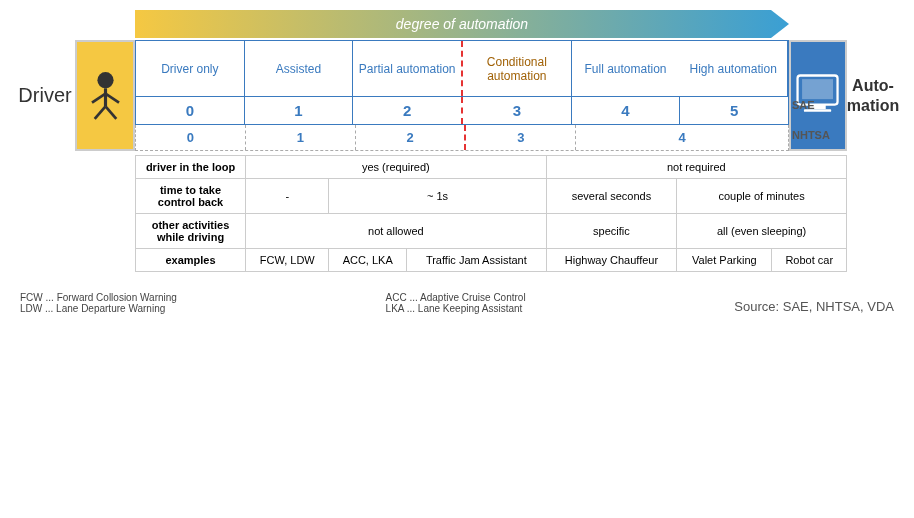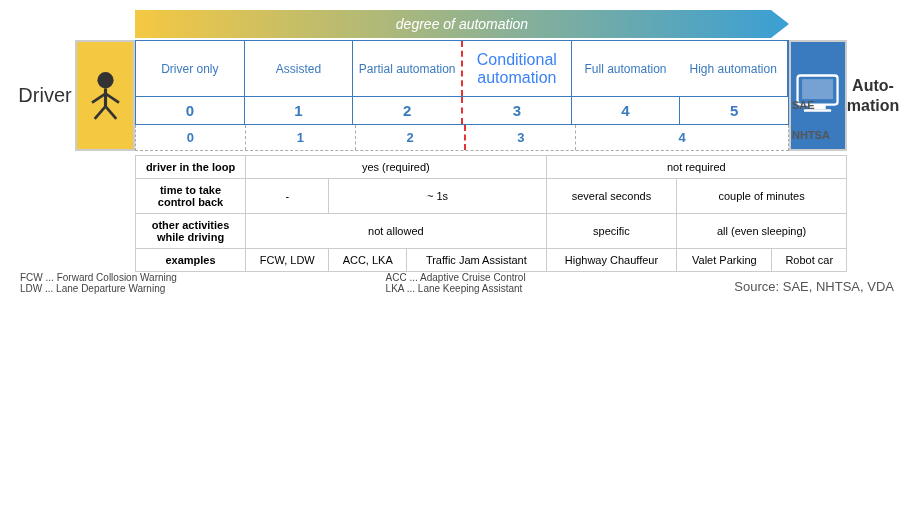--- a/index.html
+++ b/index.html
@@ -93,21 +93,21 @@
       <line x1="25" y1="42" x2="37" y2="56" stroke="#333" stroke-width="3"></line>
     </svg>
   </div>
 
   <div style="flex:1; display:flex; flex-direction:column;">
 
     <div style="display:flex; border:1.5px solid #3a7abf;">
       <div style="flex:1; border-right:1px solid #3a7abf; text-align:left; padding:8px 3px; font-size:12px; color:#3a7abf; min-height:55px; display:flex; align-items:center; justify-content:center;">Driver only</div>
       <div style="flex:1; border-right:1px solid #3a7abf; text-align:center; padding:8px 3px; font-size:12px; color:#3a7abf; min-height:55px; display:flex; align-items:center; justify-content:center;">Assisted</div>
       <div style="flex:1; border-right:2px dashed #e53333; text-align:center; padding:8px 3px; font-size:12px; color:#3a7abf; min-height:55px; display:flex; align-items:center; justify-content:center;">Partial automation</div>
-      <div style="flex:1; border-right:1px solid #3a7abf; text-align:center; padding:8px 3px; font-size:16px; color:#3b82f6; min-height:55px; display:flex; align-items:center; justify-content:center;">Conditional automation</div>
+      <div style="flex:1; border-right:1px solid #3a7abf; text-align:center; padding:8px 3px; font-size:12px; color:#a16207; min-height:55px; display:flex; align-items:center; justify-content:center;">Conditional automation</div>
       <div style="flex:1; text-align:center; padding:8px 3px; font-size:12px; color:#3a7abf; min-height:55px; display:flex; align-items:center; justify-content:center;">Full automation</div>
       <div style="flex:1; border-right:1px solid #3a7abf; text-align:center; padding:8px 3px; font-size:12px; color:#3a7abf; min-height:55px; display:flex; align-items:center; justify-content:center;">High automation</div>
     </div>
 
     <div style="display:flex; border:1.5px solid #3a7abf; border-top:none;">
       <div style="flex:1; border-right:1px solid #3a7abf; text-align:center; padding:5px 3px; font-size:15px; color:#3a7abf; font-weight:bold;">0</div>
       <div style="flex:1; border-right:1px solid #3a7abf; text-align:center; padding:5px 3px; font-size:15px; color:#3a7abf; font-weight:bold;">1</div>
       <div style="flex:1; border-right:2px dashed #e53333; text-align:center; padding:5px 3px; font-size:15px; color:#3a7abf; font-weight:bold;">2</div>
       <div style="flex:1; border-right:1px solid #3a7abf; text-align:center; padding:5px 3px; font-size:15px; color:#3a7abf; font-weight:bold;">3</div>
       <div style="flex:1; border-right:1px solid #3a7abf; text-align:center; padding:5px 3px; font-size:15px; color:#3a7abf; font-weight:bold;">4</div>
@@ -179,21 +179,21 @@
       <td style="text-align:center;">ACC, LKA</td>
       <td style="text-align:center;">Traffic Jam Assistant</td>
       <td style="text-align:center;">Highway Chauffeur</td>
       <td style="text-align:center;">Valet Parking</td>
       <td style="text-align:center;">Robot car</td>
     </tr>
   </tbody>
     </table>
 </div>
 
-<div class="footer" style="margin-top:0; padding: 0 5px;">
+<div class="footer" style="margin-top:20px; padding: 0 5px;">
   <div class="footer-left">
     <span>FCW ... Forward Collosion Warning</span>
     <span>LDW ... Lane Departure Warning</span>
   </div>
   <div class="footer-middle">
     <span>ACC ... Adaptive Cruise Control</span>
     <span>LKA ... Lane Keeping Assistant</span>
   </div>
   <div class="footer-right">
     <span>Source: SAE, NHTSA, VDA</span>

